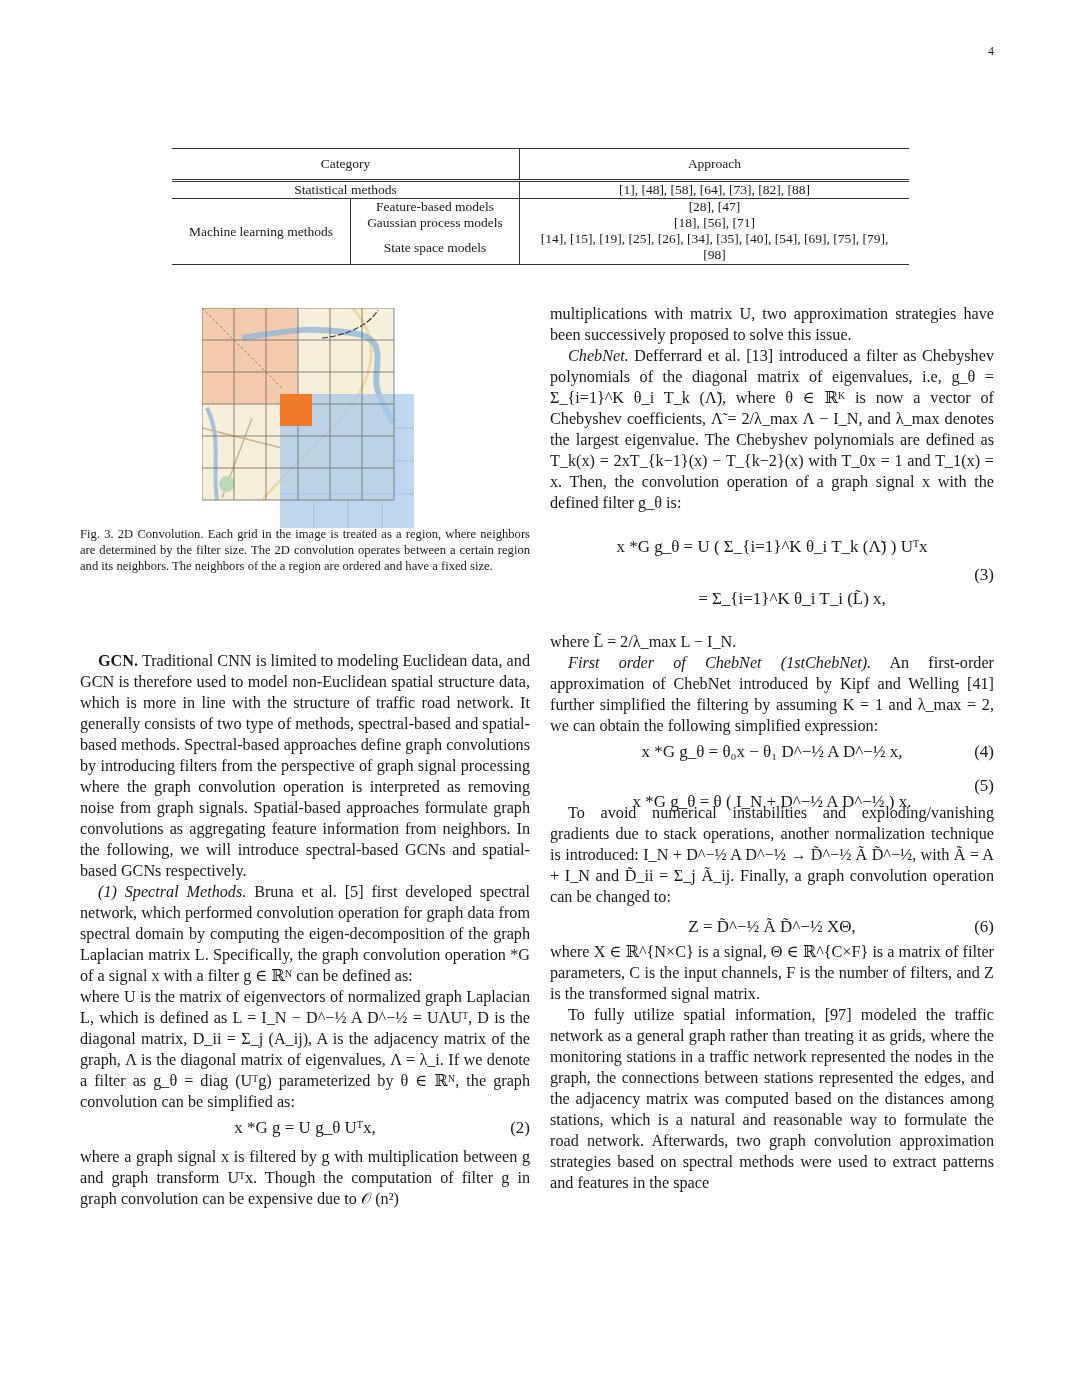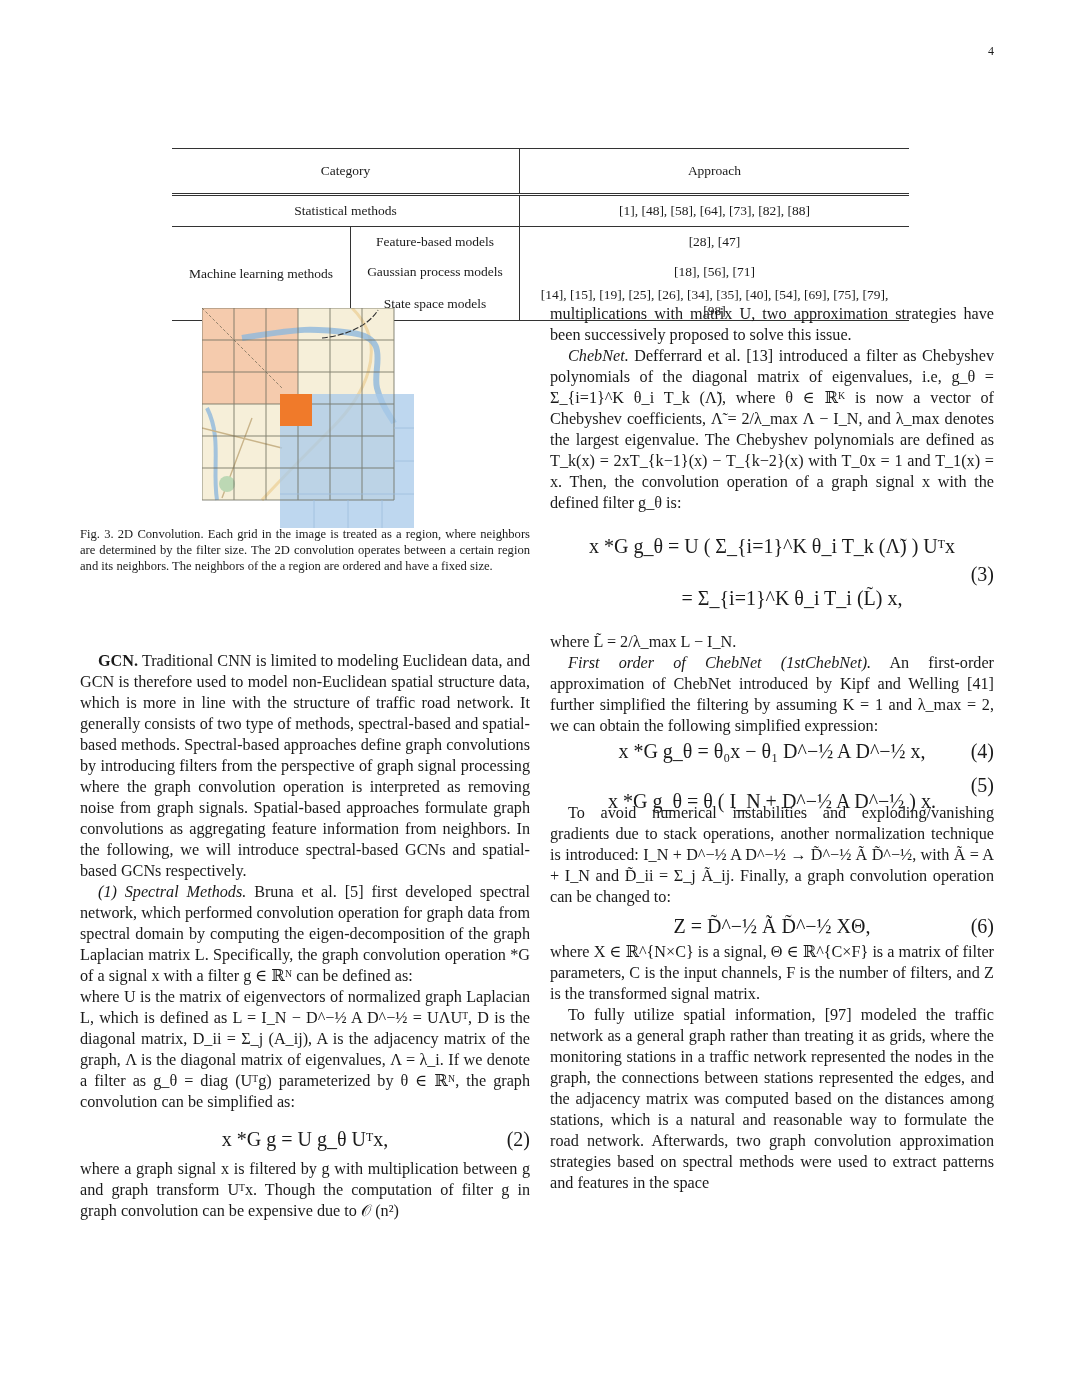--- a/index.html
+++ b/index.html
@@ -3,32 +3,32 @@
 <meta charset="utf-8">
 <style>
   html, body { margin: 0; padding: 0; background: #ffffff; }
   body { width: 1080px; height: 1398px; position: relative; overflow: hidden;
          font-family: "Liberation Serif", "DejaVu Serif", serif; color: #1a1a1a; }
   .abs { position: absolute; }
   .pagenum { right: 86px; top: 44px; font-size: 12px; }
   .tcap { left: 0; width: 1080px; top: 103px; text-align: center; font-size: 13px; line-height: 16px; }
   .tcap .sc { font-variant: small-caps; letter-spacing: 0.3px; }
   table.t1 { position: absolute; left: 172px; top: 148px; width: 737px; border-collapse: collapse; font-size: 13.5px; }
-  table.t1 td { text-align: center; padding: 7px 4px; line-height: 16px; vertical-align: middle; }
+  table.t1 td { text-align: center; padding: 0 4px; line-height: 16px; vertical-align: middle; }
   table.t1 .top { border-top: 1.3px solid #333; }
   table.t1 .dbl { border-bottom: 3.5px double #333; }
   table.t1 .bot { border-bottom: 1.3px solid #333; }
   table.t1 .mid { border-bottom: 1px solid #333; }
   table.t1 .vr { border-right: 1px solid #333; }
   .col { font-size: 16.2px; line-height: 21px; text-align: justify; }
   .colL { left: 80px; width: 450px; }
   .colR { left: 550px; width: 444px; }
   .ind { text-indent: 18px; }
   p { margin: 0; }
-  .eq { position: relative; height: 30px; font-size: 20px; }
+  .eq { position: relative; height: 30px; font-size: 17px; }
   .eq .body { position: absolute; left: 0; right: 0; text-align: center; }
   .eq .num { position: absolute; right: 0; }
   .fig { left: 202px; top: 308px; width: 212px; height: 220px; }
   .figcap { left: 80px; top: 526px; width: 450px; font-size: 12.6px; line-height: 16px; text-align: justify; }
 </style>
 </head>
 <body>
 
 <div class="abs pagenum">4</div>
 
@@ -100,21 +100,21 @@
     <rect x="78" y="86" width="32" height="32" fill="#f07a2a"></rect>
   </svg>
 </div>
 
 <div class="abs figcap">Fig. 3.  2D Convolution. Each grid in the image is treated as a region, where neighbors are determined by the filter size. The 2D convolution operates between a certain region and its neighbors. The neighbors of the a region are ordered and have a fixed size.</div>
 
 <div class="abs col colL" style="top:651px;">
   <p class="ind"><b>GCN.</b><span> Traditional CNN is limited to modeling Euclidean data, and GCN is therefore used to model non-Euclidean spatial structure data, which is more in line with the structure of traffic road network. It generally consists of two type of methods, spectral-based and spatial-based methods. Spectral-based approaches define graph convolutions by introducing filters from the perspective of graph signal processing where the graph convolution operation is interpreted as removing noise from graph signals. Spatial-based approaches formulate graph convolutions as aggregating feature information from neighbors. In the following, we will introduce spectral-based GCNs and spatial-based GCNs respectively.</span></p>
   <p class="ind"><i>(1) Spectral Methods.</i><span> Bruna et al. [5] first developed spectral network, which performed convolution operation for graph data from spectral domain by computing the eigen-decomposition of the graph Laplacian matrix L. Specifically, the graph convolution operation *G of a signal x with a filter g ∈ ℝᴺ can be defined as:</span></p>
   <p>where U is the matrix of eigenvectors of normalized graph Laplacian L, which is defined as L = I_N − D^−½ A D^−½ = UΛUᵀ, D is the diagonal matrix, D_ii = Σ_j (A_ij), A is the adjacency matrix of the graph, Λ is the diagonal matrix of eigenvalues, Λ = λ_i. If we denote a filter as g_θ = diag (Uᵀg) parameterized by θ ∈ ℝᴺ, the graph convolution can be simplified as:</p>
-  <div class="eq" style="margin-top:16px;">
+  <div class="eq" style="margin-top:4px;">
     <span class="body">x *G g = U g_θ Uᵀx,</span>
     <span class="num">(2)</span>
   </div>
   <p>where a graph signal x is filtered by g with multiplication between g and graph transform Uᵀx. Though the computation of filter g in graph convolution can be expensive due to 𝒪 (n²)</p>
 </div>
 
 <div class="abs col colR" style="top:304px;">
   <p>multiplications with matrix U, two approximation strategies have been successively proposed to solve this issue.</p>
   <p class="ind"><i>ChebNet.</i><span> Defferrard et al. [13] introduced a filter as Chebyshev polynomials of the diagonal matrix of eigenvalues, i.e, g_θ = Σ_{i=1}^K θ_i T_k (Λ̃), where θ ∈ ℝᴷ is now a vector of Chebyshev coefficients, Λ̃ = 2/λ_max Λ − I_N, and λ_max denotes the largest eigenvalue. The Chebyshev polynomials are defined as T_k(x) = 2xT_{k−1}(x) − T_{k−2}(x) with T_0x = 1 and T_1(x) = x. Then, the convolution operation of a graph signal x with the defined filter g_θ is:</span></p>
   <div class="eq" style="height:110px; margin-top:8px;">

